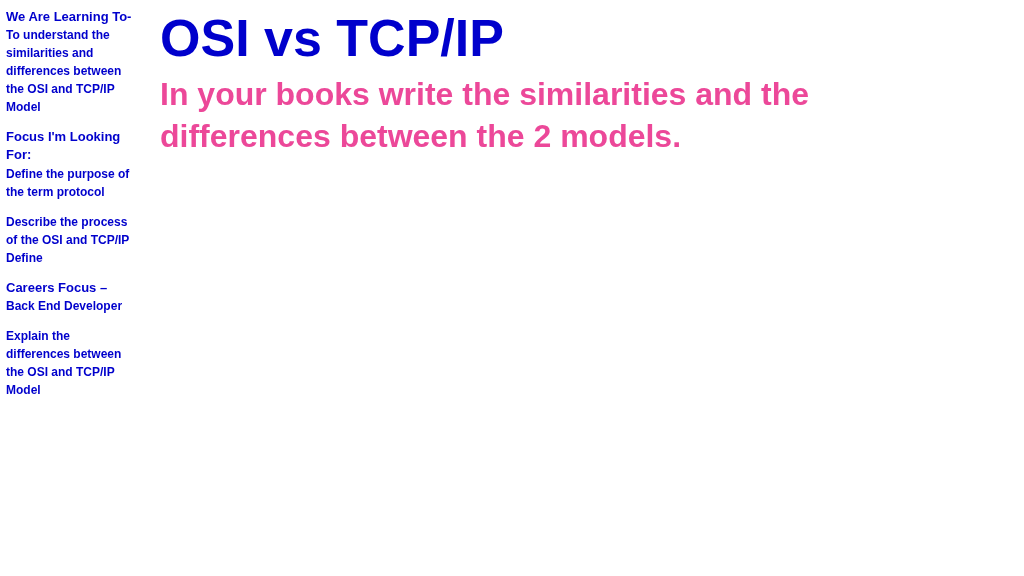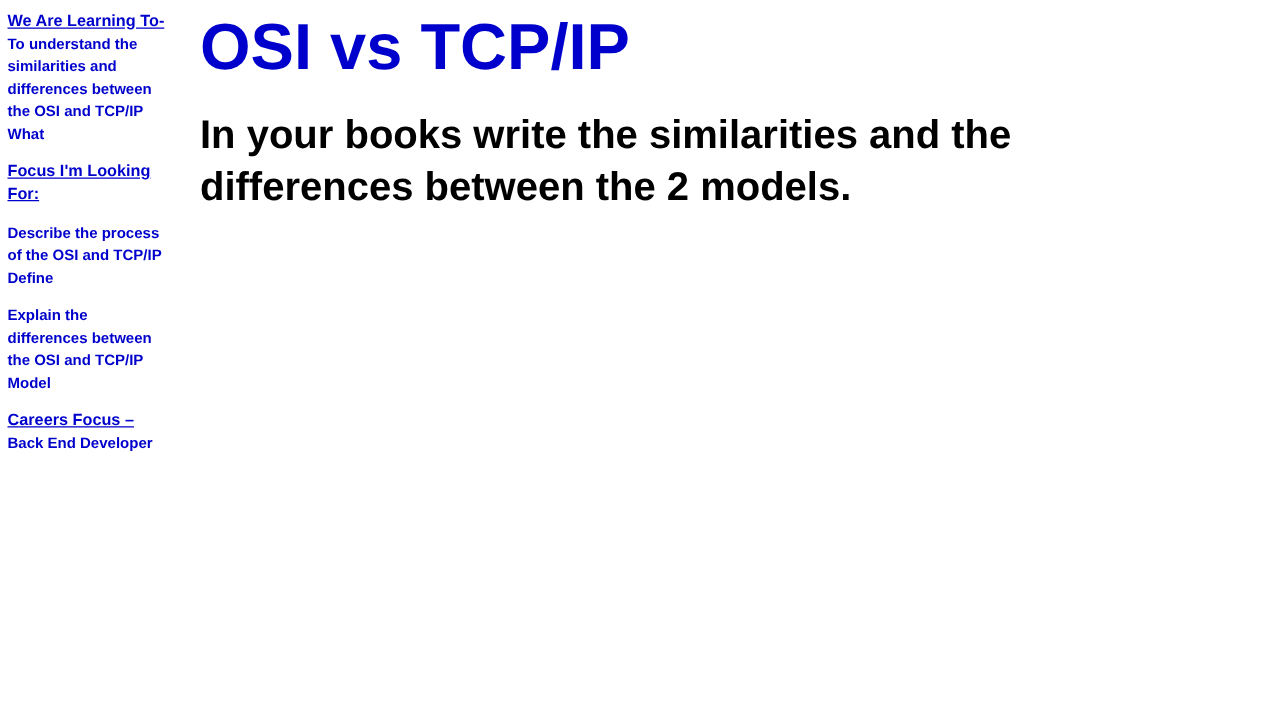--- a/index.html
+++ b/index.html
@@ -33,78 +33,78 @@
     }
 
     .sidebar-section {
       margin-bottom: 12px;
     }
 
     .sidebar-heading {
       font-size: 13px;
       font-weight: bold;
       color: #0000cc;
-      text-decoration: underline;
       line-height: 1.4;
     }
 
     .sidebar-text {
       font-size: 12px;
       font-weight: bold;
       color: #0000cc;
       line-height: 1.5;
     }
 
     .main-content {
       flex: 1;
       padding: 10px 20px;
     }
 
     .main-title {
       font-size: 52px;
       font-weight: bold;
       color: #0000cc;
-      margin-bottom: 20px;
+      margin-bottom: 7px;
       line-height: 1.1;
     }
 
     .main-instruction {
       font-size: 32px;
       font-weight: bold;
-      color: #000000;
+      color: #ec4899;
       line-height: 1.3;
       max-width: 800px;
     }
   </style>
 </head>
 <body>
 
 <div class="page-layout">
   <div class="sidebar">
 
     <div class="sidebar-section">
       <div class="sidebar-heading">We Are Learning To-</div>
-      <div class="sidebar-text">To understand the similarities and differences between the OSI and TCP/IP What</div>
+      <div class="sidebar-text">To understand the similarities and differences between the OSI and TCP/IP Model</div>
     </div>
 
     <div class="sidebar-section">
       <div class="sidebar-heading">Focus I'm Looking For:</div>
+      <div class="sidebar-text">Define the purpose of the term protocol</div>
     </div>
 
     <div class="sidebar-section">
       <div class="sidebar-text">Describe the process of the OSI and TCP/IP Define</div>
     </div>
 
     <div class="sidebar-section">
-      <div class="sidebar-text">Explain the differences between the OSI and TCP/IP Model</div>
+      <div class="sidebar-heading">Careers Focus –</div>
+      <div class="sidebar-text">Back End Developer</div>
     </div>
 
     <div class="sidebar-section">
-      <div class="sidebar-heading">Careers Focus –</div>
-      <div class="sidebar-text">Back End Developer</div>
+      <div class="sidebar-text">Explain the differences between the OSI and TCP/IP Model</div>
     </div>
 
   </div>
 
   <div class="main-content">
     <h1 class="main-title">OSI vs TCP/IP</h1>
     <p class="main-instruction">In your books write the similarities and the differences between the 2 models.</p>
   </div>
 </div>
 

